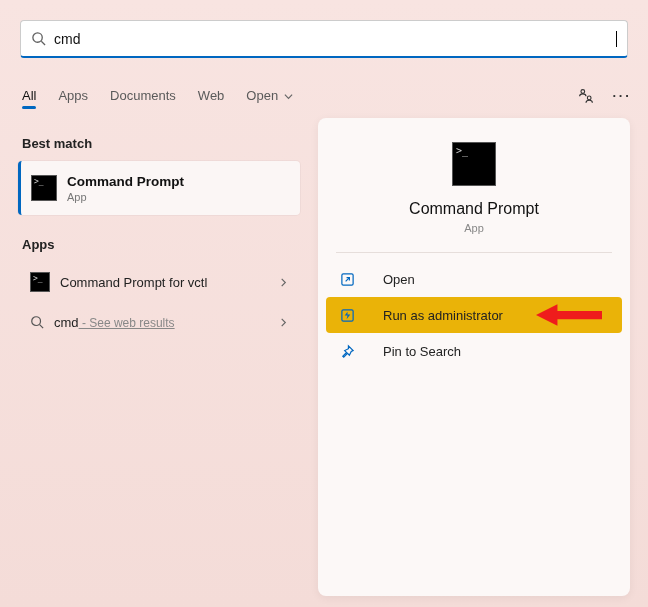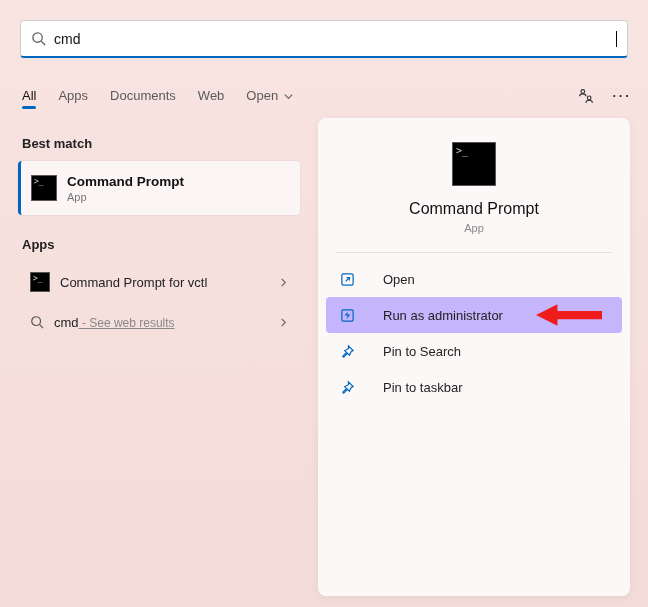--- a/index.html
+++ b/index.html
@@ -77,21 +77,21 @@
   .detail-icon::before{content:">_";color:#ccc;font-size:10px;position:absolute;top:2px;left:3px;font-family:monospace;}
   .detail-title { text-align: center; font-size: 16px; font-weight: 400; color: #111; margin-top: 14px; }
   .detail-sub { text-align: center; font-size: 11px; color: #888; margin-top: 4px; }
   .hr { height: 1px; background: #e6dedb; margin: 18px 18px 8px; }
 
   .action {
     height: 36px; margin: 0 8px; padding: 0 14px; display: flex;
     align-items: center; gap: 28px; font-size: 13px; color: #222;
     border-radius: 4px; cursor: pointer;
   }
-  .action.hl { background: #c4b5fd; position: relative; }
+  .action.hl { background: #eab308; position: relative; }
   .action svg { flex-shrink: 0; }
   .ico-blue { color: #0067c0; }
 
   .arrow {
     position: absolute; width: 66px; height: 30px;
     pointer-events: none;
   }
 </style>
 </head>
 <body>
@@ -195,19 +195,13 @@
   </div>
 
 
   <div class="action">
     <svg class="ico-blue" width="15" height="15" viewBox="0 0 16 16" fill="none" stroke="currentColor" stroke-width="1.3">
         <path d="M9 2 l5 5 -2 1 -2 4 -2-2 -4 4 -1-1 4-4 -2-2 4-2 z"></path>
       </svg>
     <span>Pin to Search</span>
   </div>
 
-  <div class="action">
-    <svg class="ico-blue" width="15" height="15" viewBox="0 0 16 16" fill="none" stroke="currentColor" stroke-width="1.3">
-        <path d="M9 2 l5 5 -2 1 -2 4 -2-2 -4 4 -1-1 4-4 -2-2 4-2 z"></path>
-      </svg>
-    <span>Pin to taskbar</span>
-  </div>
 </div>
 
 </body></html>

